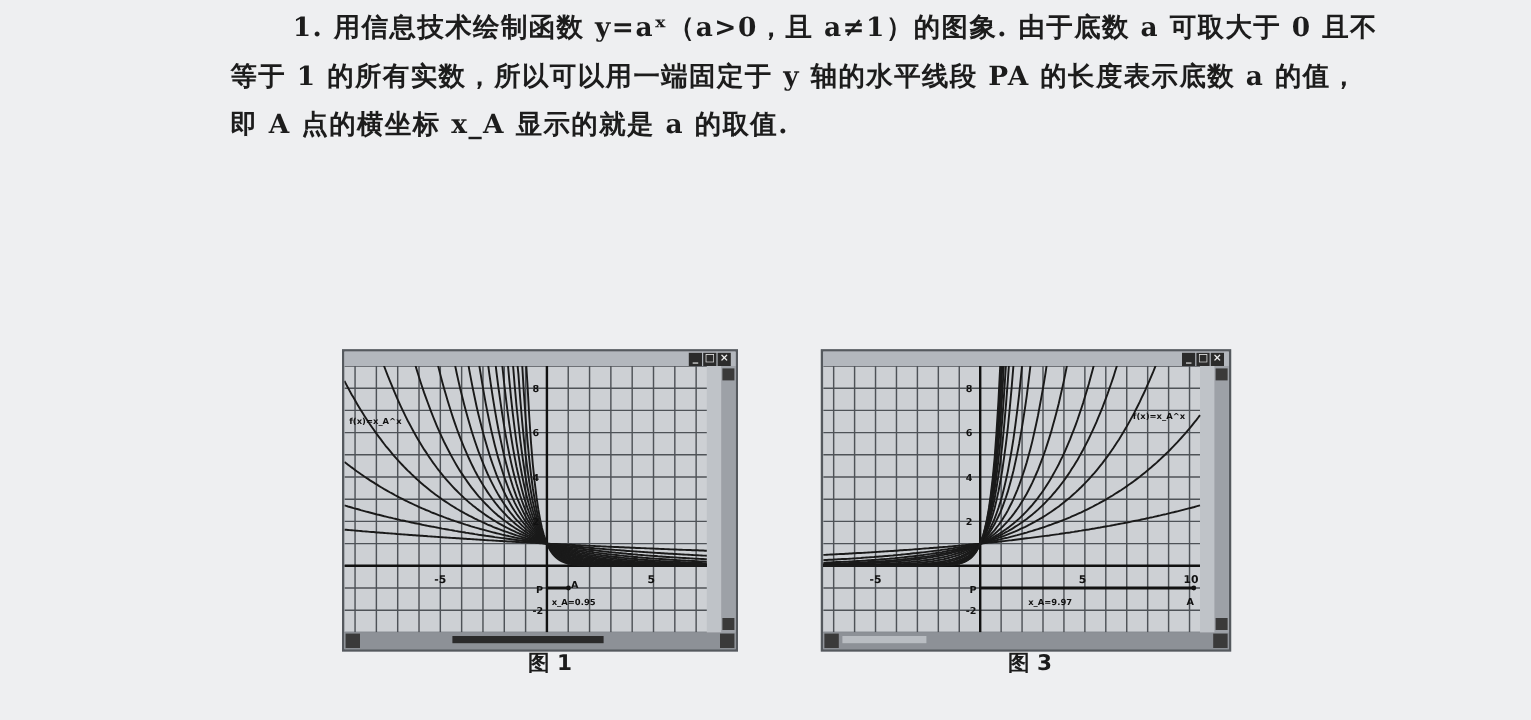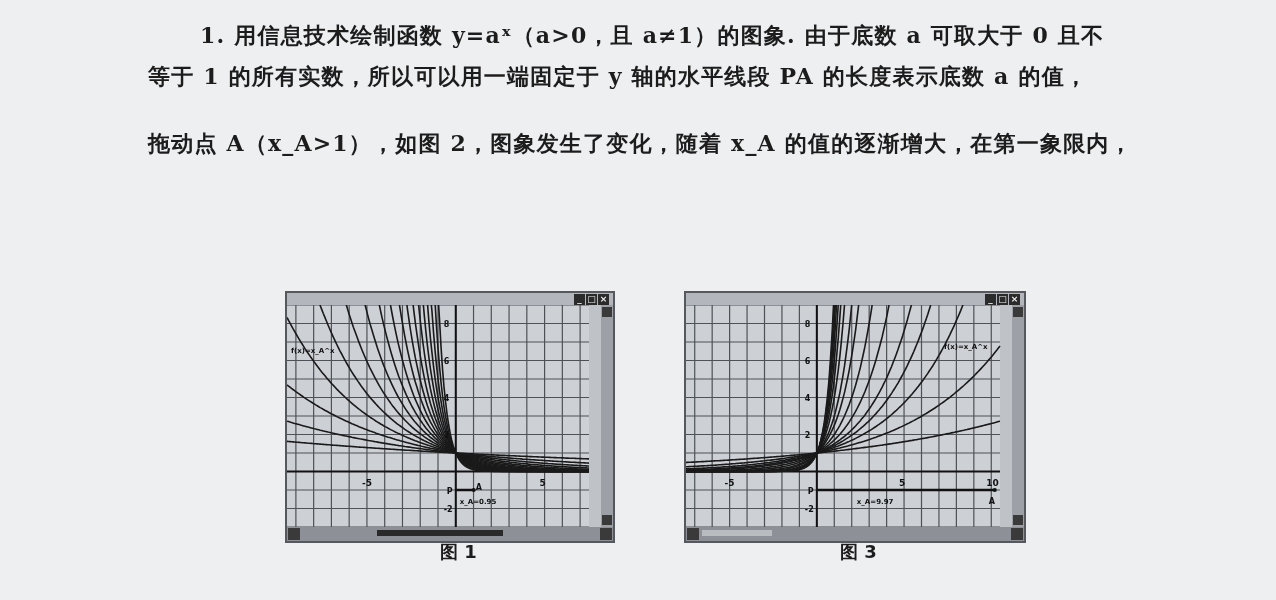--- a/index.html
+++ b/index.html
@@ -11,21 +11,21 @@
     position:relative;
   }
   .para {
     position:absolute; left:148px; width:1030px;
     font-size:22px; line-height:42px; font-weight:bold;
     letter-spacing:1.2px;
     white-space:nowrap;
   }
   .para .line { display:block; height:40.5px; }
   .line.indent { padding-left:52px; }
-  #p1 { top:14px; }
+  #p1 { top:2px;margin-left:44px; }
   #p2 { top:122px; }
   .figure {
     position:absolute; top:291px;
     background:#bfc3c8;
     border:2px solid #55595e;
     box-sizing:border-box;
   }
   #fig1 { left:285px; width:330px; height:252px; }
   #fig2 { left:684px; width:342px; height:252px; }
   .titlebar {
@@ -67,24 +67,24 @@
   #cap1 { left:440px; }
   #cap2 { left:840px; }
   svg text { font-family:"DejaVu Sans",sans-serif; font-weight:bold; }
 </style>
 </head>
 <body>
 
 <div class="para" id="p1">
   <span class="line indent">1. 用信息技术绘制函数 y=aˣ（a&gt;0，且 a≠1）的图象. 由于底数 a 可取大于 0 且不</span>
   <span class="line">等于 1 的所有实数，所以可以用一端固定于 y 轴的水平线段 PA 的长度表示底数 a 的值，</span>
+  <span class="line">即 A 点的横坐标 x_A 显示的就是 a 的取值.</span>
 </div>
 
 <div class="para" id="p2">
-  <span class="line">拖动点 A（x_A&gt;1），如图 2，图象发生了变化，随着 x_A 的值的逐渐增大，在第一象限内，</span>
 </div>
 
 <div class="figure" id="fig1">
   <div class="titlebar">
     <div class="winbtns">
       <div class="winbtn">_</div>
       <div class="winbtn">□</div>
       <div class="winbtn">×</div>
     </div>
   </div>

